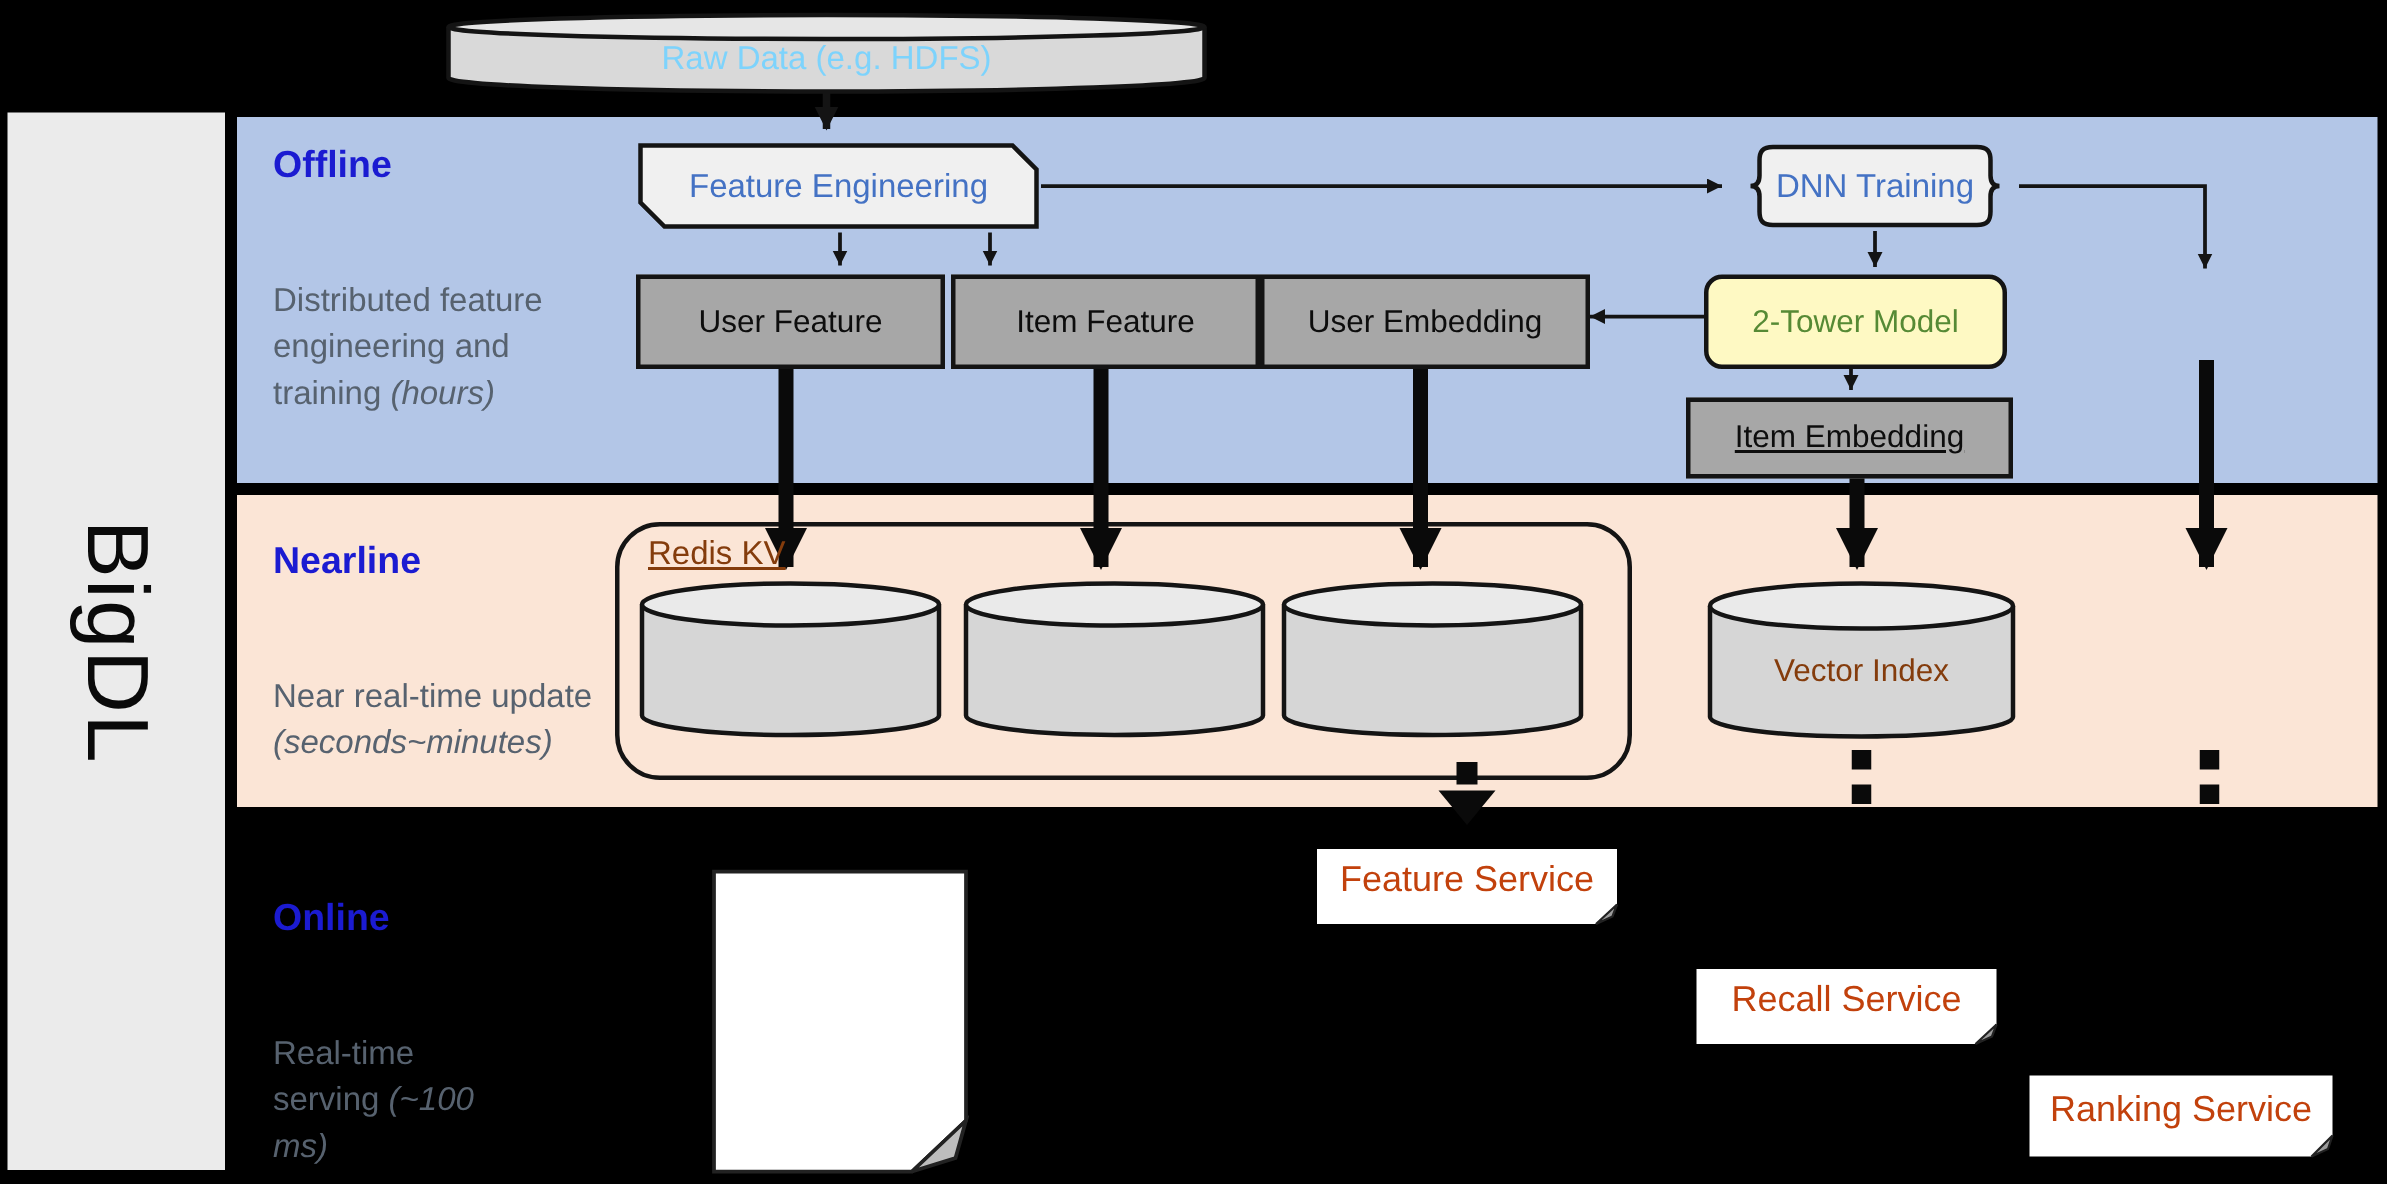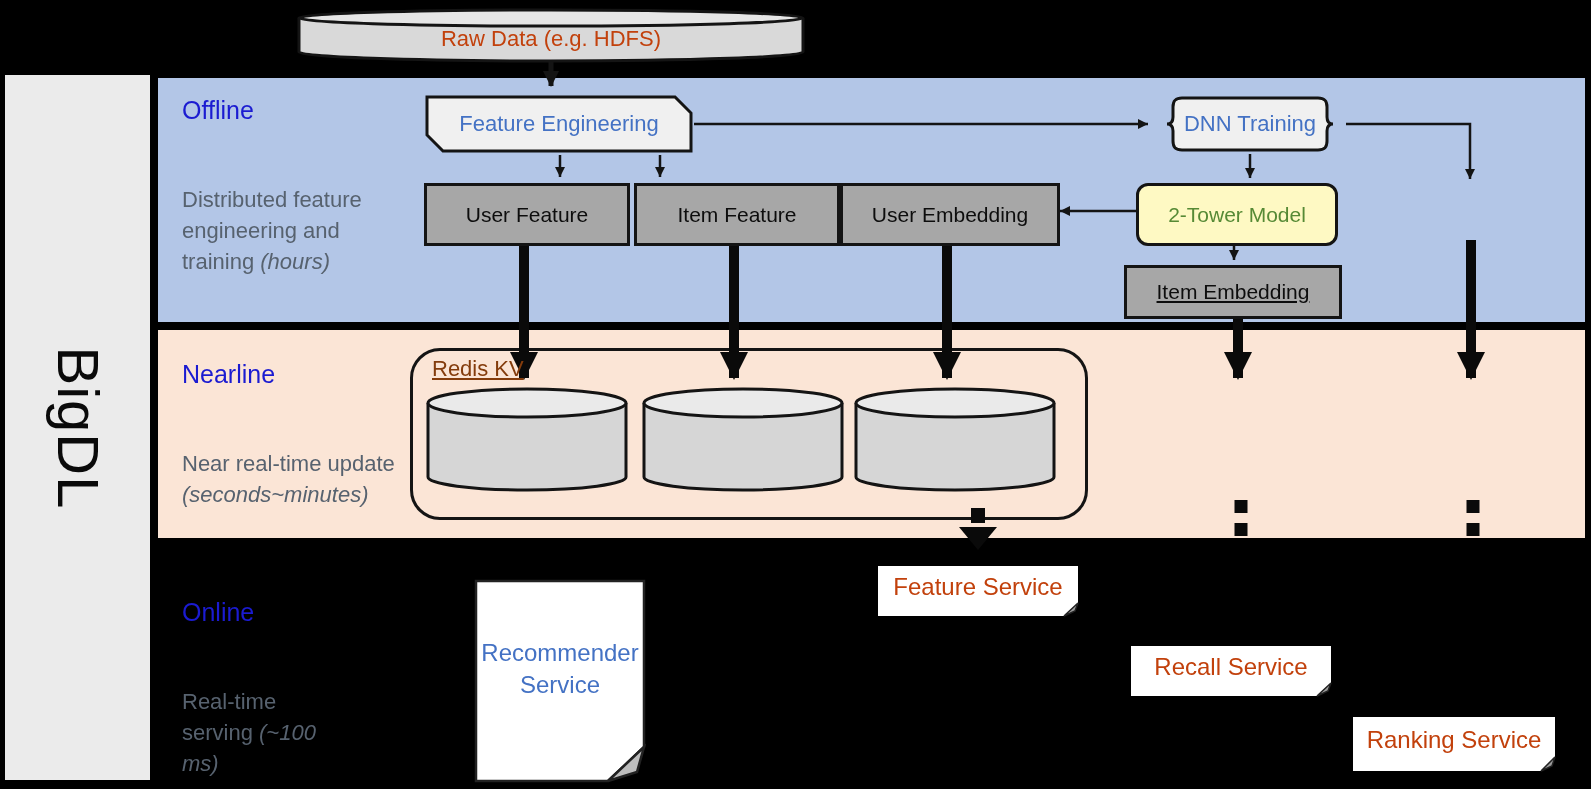--- a/index.html
+++ b/index.html
@@ -10,21 +10,21 @@
   .abs { position:absolute; }
   .band { position:absolute; left:158px; width:1427px; }
   #offline-band  { top:78px;  height:244px; background:#b3c6e7; }
   #nearline-band { top:330px; height:208px; background:#fbe5d6; }
   #sidebar { left:5px; top:75px; width:145px; height:705px; background:#ebebeb; }
   #sidebar-label {
     position:absolute; left:50%; top:50%;
     transform:translate(-50%,-50%) rotate(90deg);
     font-size:58px; color:#0a0a0a; white-space:nowrap; letter-spacing:1px;
   }
-  .sec-title { position:absolute; font-size:25px; font-weight:400; color:#1b1bd1; }
+  .sec-title { position:absolute; font-size:25px; font-weight:700; color:#1b1bd1; }
   .sec-desc  { position:absolute; font-size:22px; color:#57626f; line-height:1.42;margin-top:44px; }
   .sec-desc em { font-style:italic; }
   .node { position:absolute; display:flex; align-items:center; justify-content:center; text-align:center; }
   .gray-box { background:#a7a7a7; border:3px solid #141414; font-size:21px; color:#0d0d0d; }
   .round-box { background:#fef9c3; border:3px solid #141414; border-radius:12px; font-size:21px; color:#568a35; }
   .shape-label { position:absolute; left:0; right:0; top:0; bottom:0;
     display:flex; align-items:center; justify-content:center; text-align:center; }
   .blue-label { color:#4472c4; font-size:22px; }
   .cyl-label  { color:#843c0c; font-size:21px; }
   #redis-container { position:absolute; left:410px; top:348px; width:672px; height:166px;
@@ -62,21 +62,21 @@
   <div class="sec-title" style="left:182px; top:598px;">Online</div>
   <div class="sec-desc" style="left:182px; top:642px; width:150px;">
     <span>Real-time serving </span><em>(~100 ms)</em>
   </div>
 
   <div class="svg-node z4" style="left:295px; top:8px; width:512px; height:56px;">
     <svg width="512" height="56" viewBox="0 0 512 56">
       <path d="M4,10 V44 A252,9 0 0 0 508,44 V10" fill="#d9d9d9" stroke="#141414" stroke-width="3"></path>
       <ellipse cx="256" cy="10" rx="252" ry="8" fill="#e6e6e6" stroke="#141414" stroke-width="3"></ellipse>
     </svg>
-    <div class="shape-label" style="font-size:22px; color:#c2410c; padding-top:6px;">Raw Data (e.g. HDFS)</div>
+    <div class="shape-label" style="font-size:22px; color:#7dd3fc; padding-top:6px;">Raw Data (e.g. HDFS)</div>
   </div>
 
   <svg id="connectors" width="1591" height="789" viewBox="0 0 1591 789">
     <defs>
       <marker id="ah-s" markerUnits="userSpaceOnUse" markerWidth="14" markerHeight="14" refX="10" refY="5" orient="auto">
           <path d="M0,0 L10,5 L0,10 Z" fill="#141414"></path>
         </marker>
       <marker id="ah-m" markerUnits="userSpaceOnUse" markerWidth="20" markerHeight="18" refX="15" refY="8" orient="auto">
           <path d="M0,0 L16,8 L0,16 Z" fill="#141414"></path>
         </marker>
@@ -159,27 +159,33 @@
         <ellipse cx="103" cy="18" rx="99" ry="14" fill="#eaeaea" stroke="#141414" stroke-width="3"></ellipse>
       </svg>
   </div>
   <div class="svg-node z2" style="left:852px; top:385px; width:206px; height:110px;">
     <svg width="206" height="110" viewBox="0 0 206 110">
         <path d="M4,18 V92 A99,13 0 0 0 202,92 V18" fill="#d6d6d6" stroke="#141414" stroke-width="3"></path>
         <ellipse cx="103" cy="18" rx="99" ry="14" fill="#eaeaea" stroke="#141414" stroke-width="3"></ellipse>
       </svg>
   </div>
 
+  <div class="svg-node z2" style="left:1136px; top:385px; width:210px; height:112px;">
+    <svg width="210" height="112" viewBox="0 0 210 112">
+        <path d="M4,19 V93 A101,13 0 0 0 206,93 V19" fill="#d6d6d6" stroke="#141414" stroke-width="3"></path>
+        <ellipse cx="105" cy="19" rx="101" ry="15" fill="#eaeaea" stroke="#141414" stroke-width="3"></ellipse>
+      </svg>
+    <div class="shape-label cyl-label" style="padding-top:14px;">Vector Index</div>
+  </div>
 
   <div class="svg-node z4" style="left:474px; top:579px; width:172px; height:204px;">
     <svg width="172" height="204" viewBox="0 0 172 204">
       <path d="M2,2 H170 V168 L134,202 H2 Z" fill="#ffffff" stroke="#222" stroke-width="2.5"></path>
       <path d="M170,168 L134,202 L163,193 Z" fill="#bdbdbd" stroke="#222" stroke-width="2.5"></path>
     </svg>
-    <div class="doc-text">Recommender Service</div>
   </div>
 
   <div class="svg-node z4" style="left:877px; top:565px; width:202px; height:52px;">
     <svg width="202" height="52" viewBox="0 0 202 52">
       <path d="M1,1 H201 V38 L187,51 H1 Z" fill="#ffffff"></path>
       <path d="M201,38 L187,51 L198,46 Z" fill="#9c9c9c" stroke="#222" stroke-width="1.5"></path>
     </svg>
     <div class="svc-text">Feature Service</div>
   </div>
   <div class="svg-node z4" style="left:1130px; top:645px; width:202px; height:52px;">

